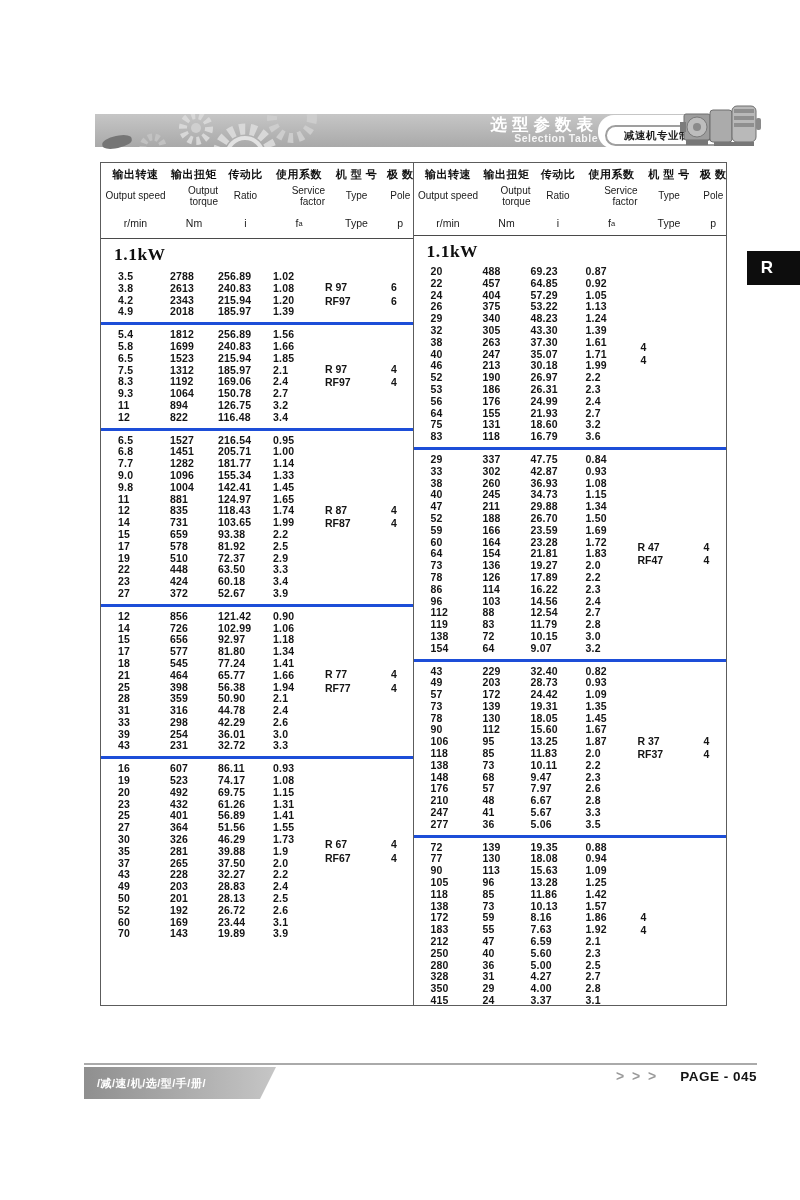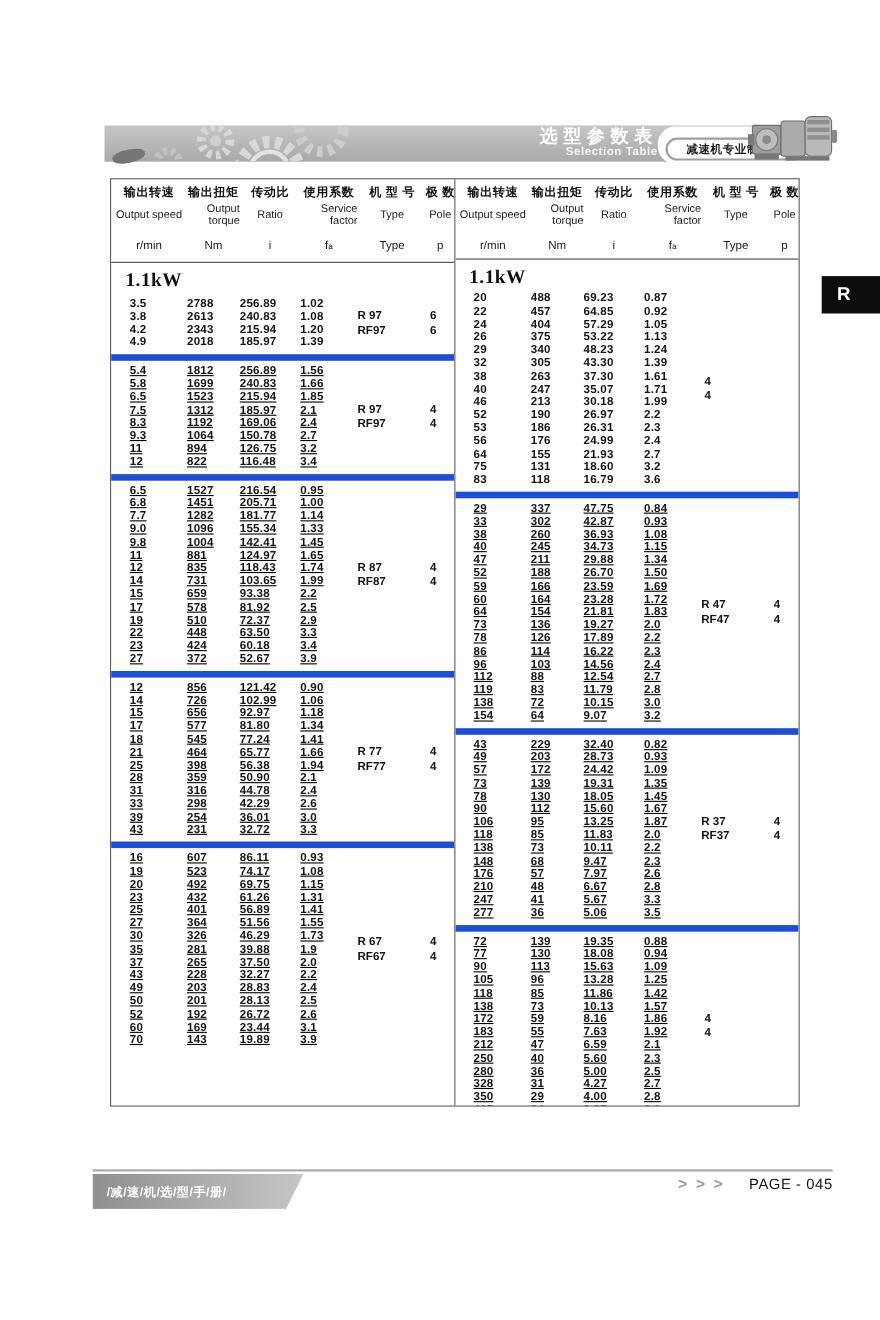--- a/index.html
+++ b/index.html
@@ -38,42 +38,42 @@
   .hcell { min-width:0; text-align:right; display:flex; flex-direction:column; align-items:center; }
   .hcn { font-size:11px; font-weight:bold; color:#111; white-space:nowrap; height:17px; padding-top:4px; letter-spacing:0.5px; }
   .hen { font-size:10px; color:#1a1a1a; height:31px; display:flex; flex-direction:column; justify-content:center; line-height:1.1; }
   .hunit { font-size:10.5px; color:#1a1a1a; height:24px; display:flex; align-items:center; }
   .hunit sub { font-size:7.5px; }
 
   .power { height:28px; font-family:"Liberation Serif", serif; font-weight:600; font-size:17.5px;
            color:#0f0f0f; padding:5px 0 0 13px; letter-spacing:0.5px; }
 
   .block { }
-  .block + .block { border-top:6px solid #1d4ed8;text-decoration:underline; }
+  .block + .block { border-top:3px solid #1d4ed8; }
   .block:last-child { flex:1; }
   .rows { position:relative; padding:4px 0 4px 0; }
   .row { line-height:11.8px; }
   .cell { font-size:10.5px; font-weight:bold; color:#141414; white-space:nowrap; letter-spacing:0.2px; }
   .cell.c1 { padding-left:17px; }
   .overlay { position:absolute; inset:0; pointer-events:none; }
   .overlay > div { display:flex; flex-direction:column; justify-content:center; }
   .ovtype div, .ovpole div { font-size:10.5px; font-weight:bold; color:#141414; line-height:13.5px; white-space:pre; }
   .ovpole { padding-left:3px; }
 
   
   .foot-rule { position:absolute; left:64px; top:1063px; width:673px; height:2px; background:#aaaaaa; }
   .foot-band { position:absolute; left:64px; top:1067px; width:192px; height:32px;
                background:linear-gradient(90deg,#8f8f8f,#c6c6c6);
                clip-path:polygon(0 0, 100% 0, calc(100% - 16px) 100%, 0 100%);
                display:flex; align-items:center; padding-left:13px;
                color:#ffffff; font-size:11px; font-weight:bold; letter-spacing:0.5px; }
   .foot-right { position:absolute; left:0; top:1068px; width:737px; display:flex; justify-content:flex-end;
                 align-items:baseline; gap:22px; }
   .arrows { color:#9a9a9a; font-weight:bold; font-size:14px; letter-spacing:2px; }
-  .pageno { color:#141414; font-weight:normal; font-size:13.5px; letter-spacing:0.5px; }
+  .pageno { color:#141414; font-weight:bold; font-size:13.5px; letter-spacing:0.5px; }
 </style>
 </head>
 <body>
 
 <div class="page">
 
   <div class="banner">
     <svg width="260" height="33" viewBox="0 0 260 33">
       <circle cx="150" cy="42" r="27" fill="none" stroke="#d8d8d8" stroke-width="11" stroke-dasharray="6 5"></circle>
       <circle cx="150" cy="42" r="18" fill="none" stroke="#e2e2e2" stroke-width="4"></circle>

